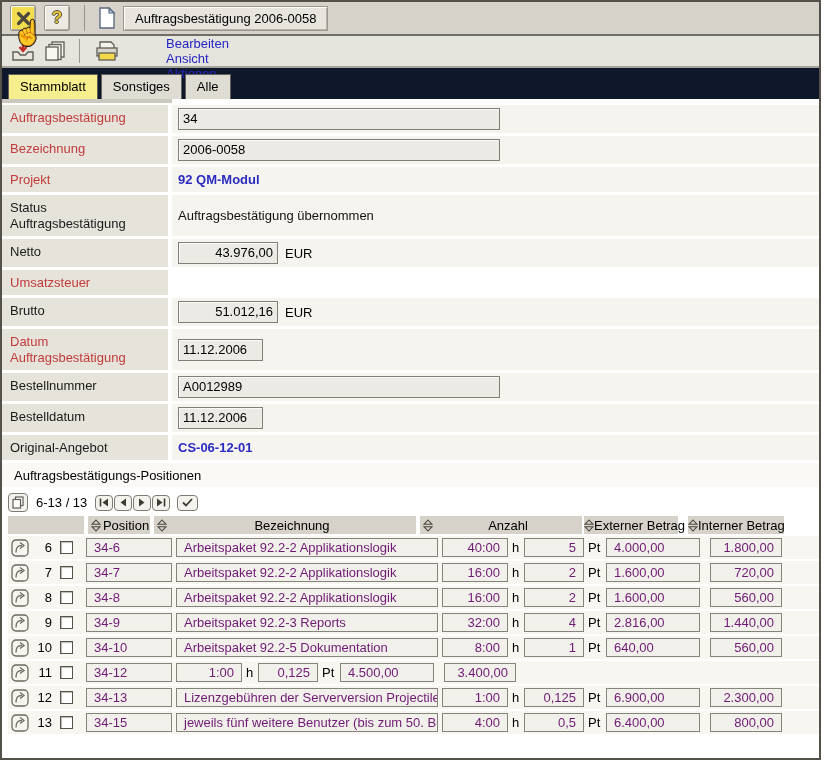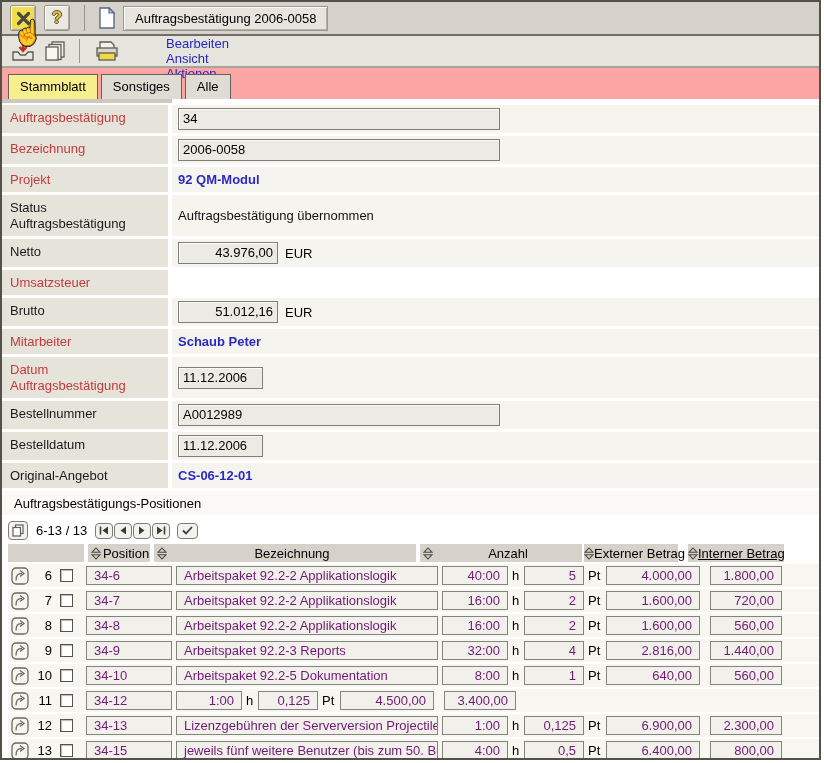--- a/index.html
+++ b/index.html
@@ -49,21 +49,21 @@
   
   .toolbar {
     height: 32px; background: #e5e4dd; border-bottom: 2px solid #a5a39a;
     display: flex; align-items: center;
   }
   .tool-icon { margin-left: 9px; cursor: pointer; display: flex; }
   .tool-sep { width: 1px; height: 24px; background: #9b998f; margin-left: 12px; }
   .menu { display: flex; margin-left: 46px; flex-direction: column; }
   .menu-item { color: #2526c5; margin-right: 13px; cursor: pointer; }
   
-  .tabbar { background: #fca5a5; padding: 4px 0 0 6px; display: flex; align-items: flex-end; height: 31px; }
+  .tabbar { background: #0f172a; padding: 4px 0 0 6px; display: flex; align-items: flex-end; height: 31px; }
   .tab {
     padding: 4px 11px 5px 11px; margin-right: 3px;
     border: 1px solid #63615a; border-bottom: none;
     background: #dedcd3; color: #000; cursor: pointer; font-size: 13px;
   }
   .tab.active { background: #f7ee8e; }
   .tab-strip { width: 170px; height: 4px; background: #cac8bf; }
   
   .form { background: #fff; padding-top: 2px; }
   .f-row { display: flex; margin-bottom: 3px; }
@@ -104,21 +104,21 @@
   .p-header { display: flex; margin-bottom: 2px; }
   .h-seg {
     background: #d6d2c9; height: 18px; display: flex; align-items: center;
     color: #000; font-size: 13px;
   }
   .h-blank { width: 76px; margin-right: 4px; background: #d6d2c9; height: 18px; }
   .h-pos  { width: 62px;  margin-right: 4px; }
   .h-name { width: 262px; margin-right: 4px; }
   .h-qty  { width: 162px; margin-right: 2px; }
   .h-ext  { width: 94px;  margin-right: 10px; }
-  .h-int  { width: 96px; text-decoration: underline; }
+  .h-int  { width: 96px; }
   .h-label { flex: 1; text-align: center; }
   .h-label.tight { flex: none; text-align: right; }
   .sort-icon { margin: 0 1px 0 3px; display: flex; cursor: pointer; }
   .p-row {
     display: flex; align-items: center; height: 23px; margin-bottom: 2px;
     background: #f7f6f1;
   }
   .cell { flex: none; }
   .c-icon { width: 24px; display: flex; justify-content: center; cursor: pointer; }
   .c-num  { width: 24px; text-align: right; padding-right: 4px; color: #000; }
@@ -132,21 +132,21 @@
     background: #f1f0ea; border: 1px solid #85847c;
     height: 19px; line-height: 17px; padding: 0 7px;
     white-space: nowrap; overflow: hidden; color: #701a75;
   }
   .c-pos   { width: 86px; }
   .c-name  { width: 262px; margin-left: 4px; }
   .c-hours { width: 66px; margin-left: 4px; text-align: right; }
   .c-uh    { width: 16px; padding-left: 4px; color: #000; }
   .c-qty   { width: 60px; text-align: right; }
   .c-upt   { width: 22px; padding-left: 4px; color: #000; }
-  .c-ext   { width: 94px; text-align: right; }
+  .c-ext   { width: 94px; }
   .c-int   { width: 72px; margin-left: 10px; text-align: right; }
   svg { display: block; }
 </style>
 </head>
 <body>
 
 <div class="window">
 
   <div class="titlebar">
     <div class="tb-btn btn-close">
@@ -244,27 +244,20 @@
     </div>
   </div>
       <div class="f-row">
     <div class="f-label red">Umsatzsteuer</div>
   </div>
       <div class="f-row">
     <div class="f-label">Brutto</div>
     <div class="f-content">
       <span class="f-value t-money inbox">51.012,16</span>
       <span class="f-suffix">EUR</span>
-    </div>
-  </div>
-      <div class="f-row">
-    <div class="f-label red">Mitarbeiter</div>
-    <div class="f-content">
-      <span class="f-value t-link">Schaub Peter</span>
-
     </div>
   </div>
       <div class="f-row">
     <div class="f-label red">Datum Auftragsbestätigung</div>
     <div class="f-content">
       <span class="f-value t-date inbox">11.12.2006</span>
 
     </div>
   </div>
       <div class="f-row">

